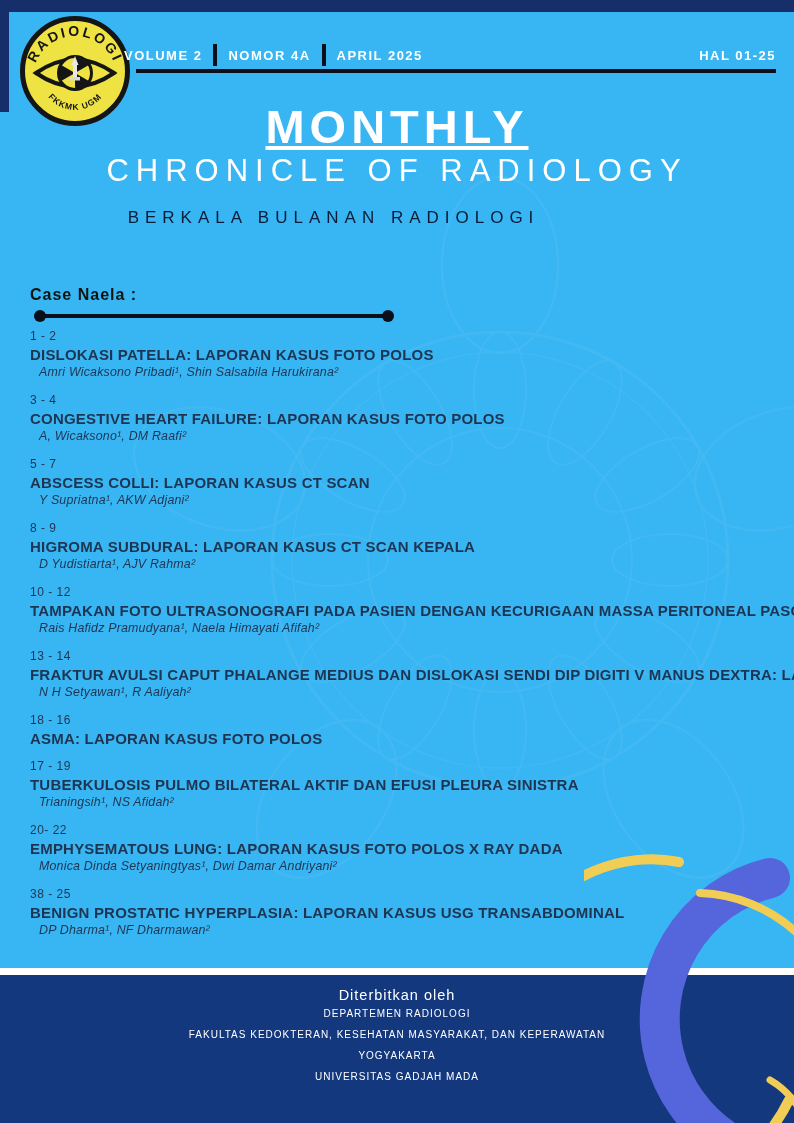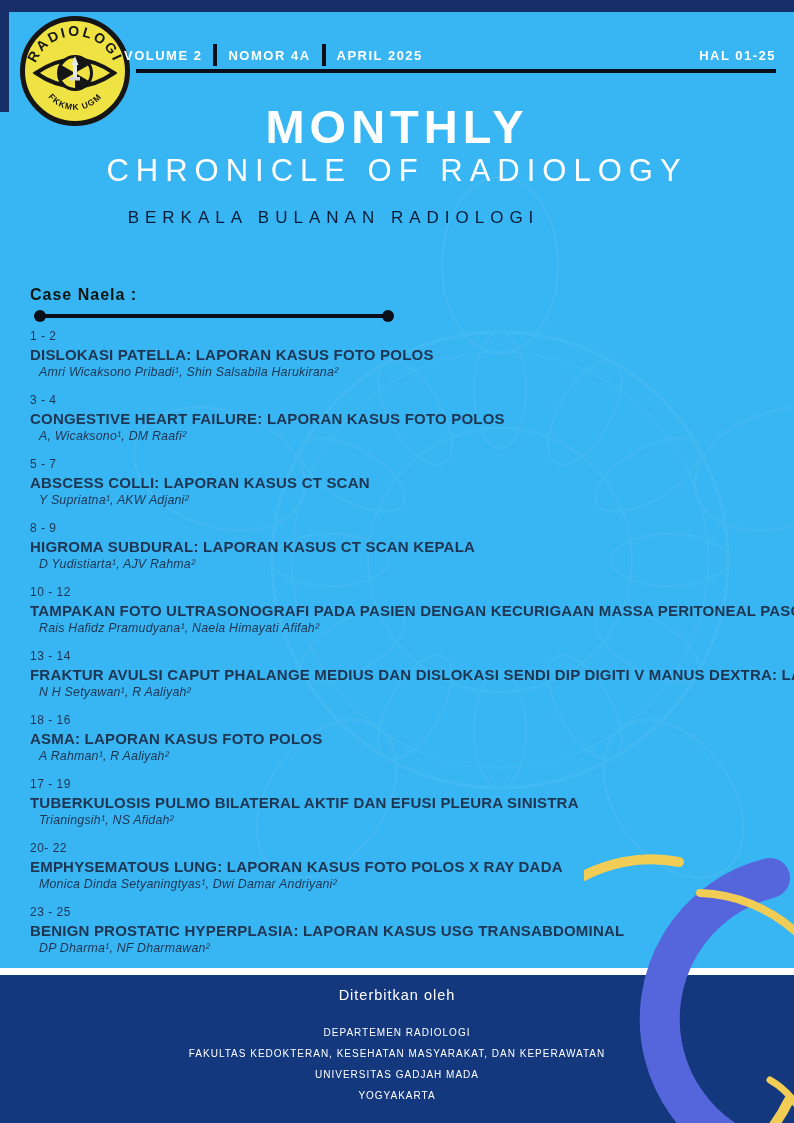--- a/index.html
+++ b/index.html
@@ -20,21 +20,21 @@
   
   .header-meta { position:absolute; left:124px; right:18px; top:44px; height:22px;
                  display:flex; align-items:center; color:#fff; font-size:13px; font-weight:700;
                  letter-spacing:1.5px; }
   .meta-sep { width:4px; height:22px; background:#0A0F1A; margin:0 11px; }
   .meta-right { margin-left:auto; }
   .header-rule { position:absolute; left:136px; top:69px; width:640px; height:4px; background:#0A0F1A; }
 
   
   .title-1 { position:absolute; left:0; top:99px; width:794px; text-align:center; color:#fff;
-             font-size:47px; font-weight:800; letter-spacing:5px; }
+             font-size:47px; font-weight:800; letter-spacing:5px;text-decoration:underline; }
   .title-2 { position:absolute; left:0; top:153px; width:794px; text-align:center; color:#fff;
              font-size:31px; font-weight:400; letter-spacing:7px; }
   .subtitle { position:absolute; left:0; top:208px; width:667px; text-align:center; color:#0A1C38;
               font-size:17px; font-weight:500; letter-spacing:6px; }
 
   
   .review-heading { position:absolute; left:30px; top:286px; color:#0D150F; font-size:16px;
                     font-weight:800; letter-spacing:1px; }
   .review-line { position:absolute; left:40px; top:314px; width:348px; height:4px; background:#0A0F1A; }
   .review-line .dot { position:absolute; top:-4px; width:12px; height:12px; border-radius:50%; background:#0A0F1A; }
@@ -46,21 +46,21 @@
   .entry .range   { font-size:12px; line-height:13px; margin-bottom:5px; letter-spacing:0.5px; }
   .entry .etitle  { font-size:15px; line-height:13px; margin-bottom:5px; letter-spacing:0.2px;
                     font-weight:700; white-space:nowrap; }
   .entry .authors { font-size:12.4px; line-height:13px; font-style:italic; padding-left:9px;
                     letter-spacing:0.2px; }
 
   
   .white-strip { position:absolute; left:0; top:968px; width:794px; height:7px; background:#fff; }
   .footer { position:absolute; left:0; top:975px; width:794px; height:148px; background:#14387E; }
   .footer-text { position:absolute; left:0; top:987px; width:794px; text-align:center; color:#fff; z-index:3; }
-  .published-by { font-size:14.5px; letter-spacing:1px; font-weight:500; margin-bottom:19px; }
+  .published-by { font-size:14.5px; letter-spacing:1px; font-weight:500; margin-bottom:0; }
   .footer-line { font-size:10px; letter-spacing:1px; font-weight:500; line-height:21px; }
 
   
   .swoosh { position:absolute; right:0; bottom:0; z-index:2; pointer-events:none; }
 </style>
 </head>
 <body>
 
 <div class="page">
 
@@ -175,53 +175,52 @@
 
     <div class="entry">
       <div class="range">13 - 14</div>
       <div class="etitle">FRAKTUR AVULSI CAPUT PHALANGE MEDIUS DAN DISLOKASI SENDI DIP DIGITI V MANUS DEXTRA: LAPORAN KASUS FOTO POLOS</div>
       <div class="authors">N H Setyawan¹, R Aaliyah²</div>
     </div>
 
     <div class="entry">
       <div class="range">18 - 16</div>
       <div class="etitle">ASMA: LAPORAN KASUS FOTO POLOS</div>
-      <div class="authors">A Rahman¹, R Aaliyah²</div>
     </div>
 
     <div class="entry">
       <div class="range">17 - 19</div>
       <div class="etitle">TUBERKULOSIS PULMO BILATERAL AKTIF DAN EFUSI PLEURA SINISTRA</div>
       <div class="authors">Trianingsih¹, NS Afidah²</div>
     </div>
 
     <div class="entry">
       <div class="range">20- 22</div>
       <div class="etitle">EMPHYSEMATOUS LUNG: LAPORAN KASUS FOTO POLOS X RAY DADA</div>
       <div class="authors">Monica Dinda Setyaningtyas¹, Dwi Damar Andriyani²</div>
     </div>
 
     <div class="entry">
-      <div class="range">23 - 25</div>
+      <div class="range">38 - 25</div>
       <div class="etitle">BENIGN PROSTATIC HYPERPLASIA: LAPORAN KASUS USG TRANSABDOMINAL</div>
       <div class="authors">DP Dharma¹, NF Dharmawan²</div>
     </div>
   </div>
 
   <div class="white-strip"></div>
   <div class="footer"></div>
 
   <svg class="swoosh" width="210" height="275" viewBox="0 0 210 275">
     <path d="M 186 30 A 145 145 0 1 0 256 312" fill="none" stroke="#5565DB" stroke-width="40" stroke-linecap="round"></path>
     <path d="M 95 14 A 155 165 0 1 0 205 252" fill="none" stroke="#F2CD55" stroke-width="10" stroke-linecap="round"></path>
     <path d="M 116 45 A 150 150 0 0 1 212 84" fill="none" stroke="#F2CD55" stroke-width="8" stroke-linecap="round"></path>
     <path d="M 186 232 A 80 80 0 0 1 212 256" fill="none" stroke="#F2CD55" stroke-width="7" stroke-linecap="round"></path>
   </svg>
 
   <div class="footer-text">
     <div class="published-by">Diterbitkan oleh</div>
     <div class="footer-line">DEPARTEMEN RADIOLOGI</div>
     <div class="footer-line">FAKULTAS KEDOKTERAN, KESEHATAN MASYARAKAT, DAN KEPERAWATAN</div>
+    <div class="footer-line">YOGYAKARTA</div>
     <div class="footer-line">UNIVERSITAS GADJAH MADA</div>
-    <div class="footer-line">YOGYAKARTA</div>
   </div>
 
 </div>
 
 </body></html>

